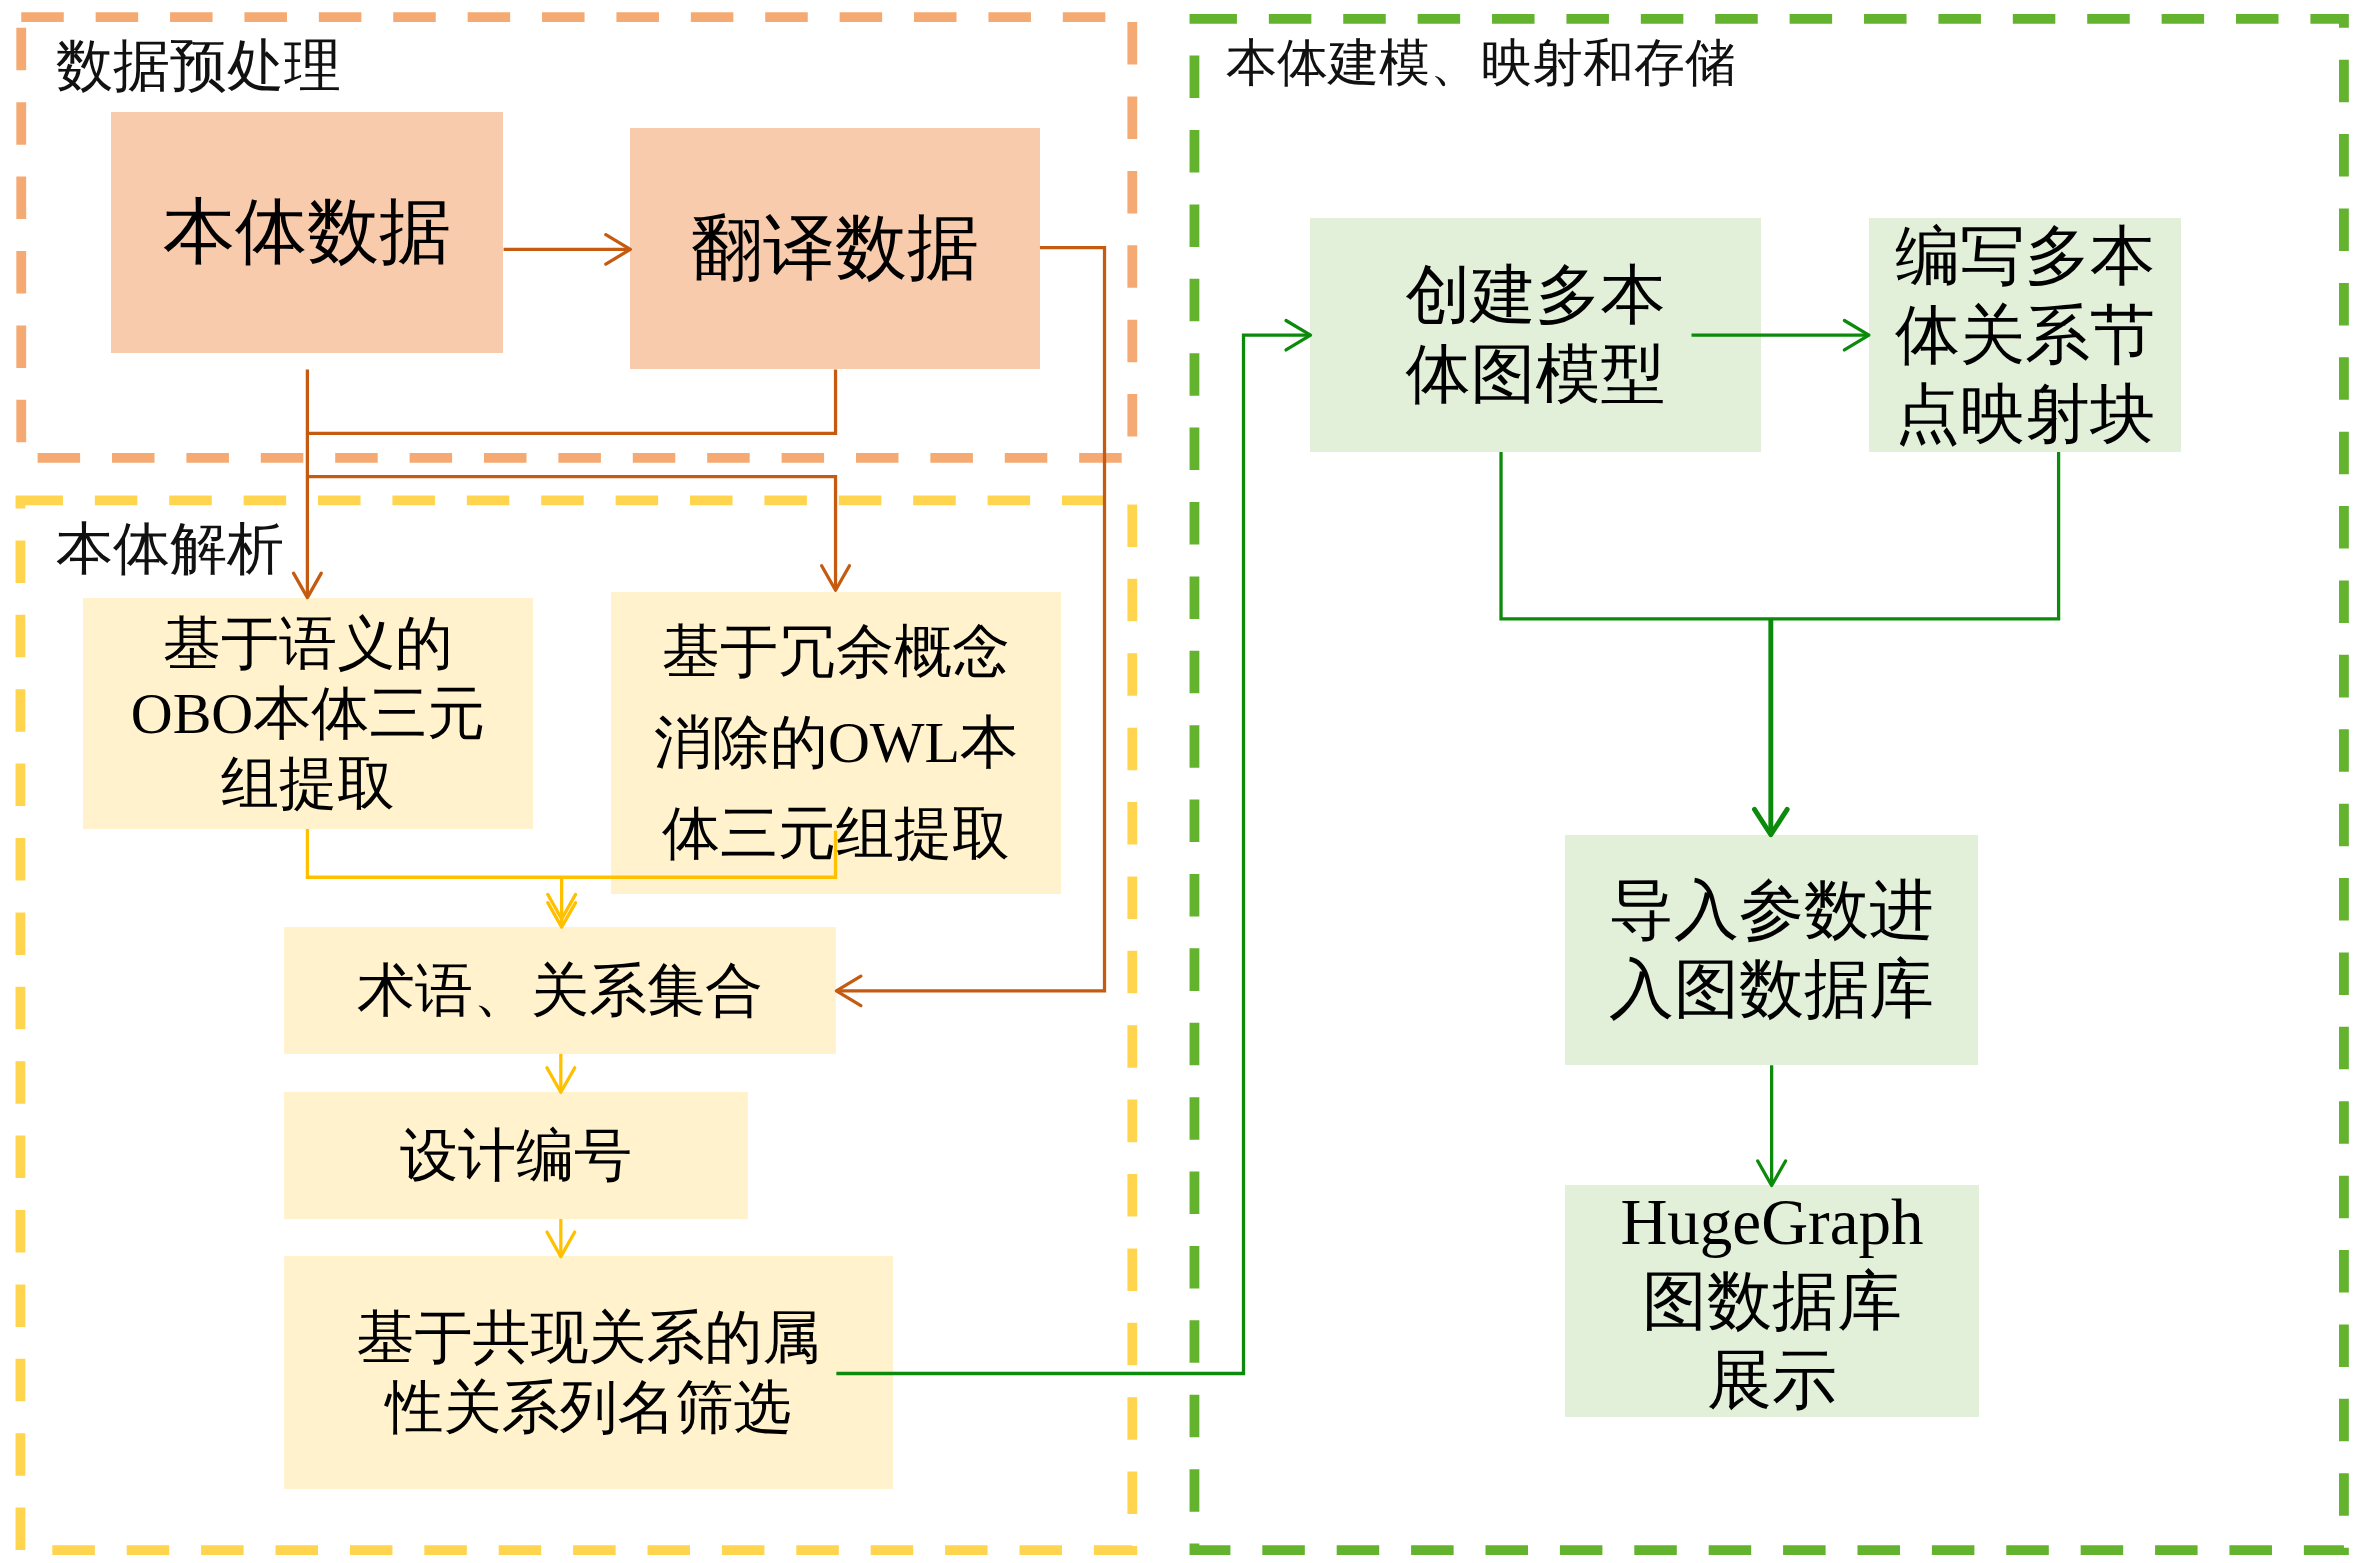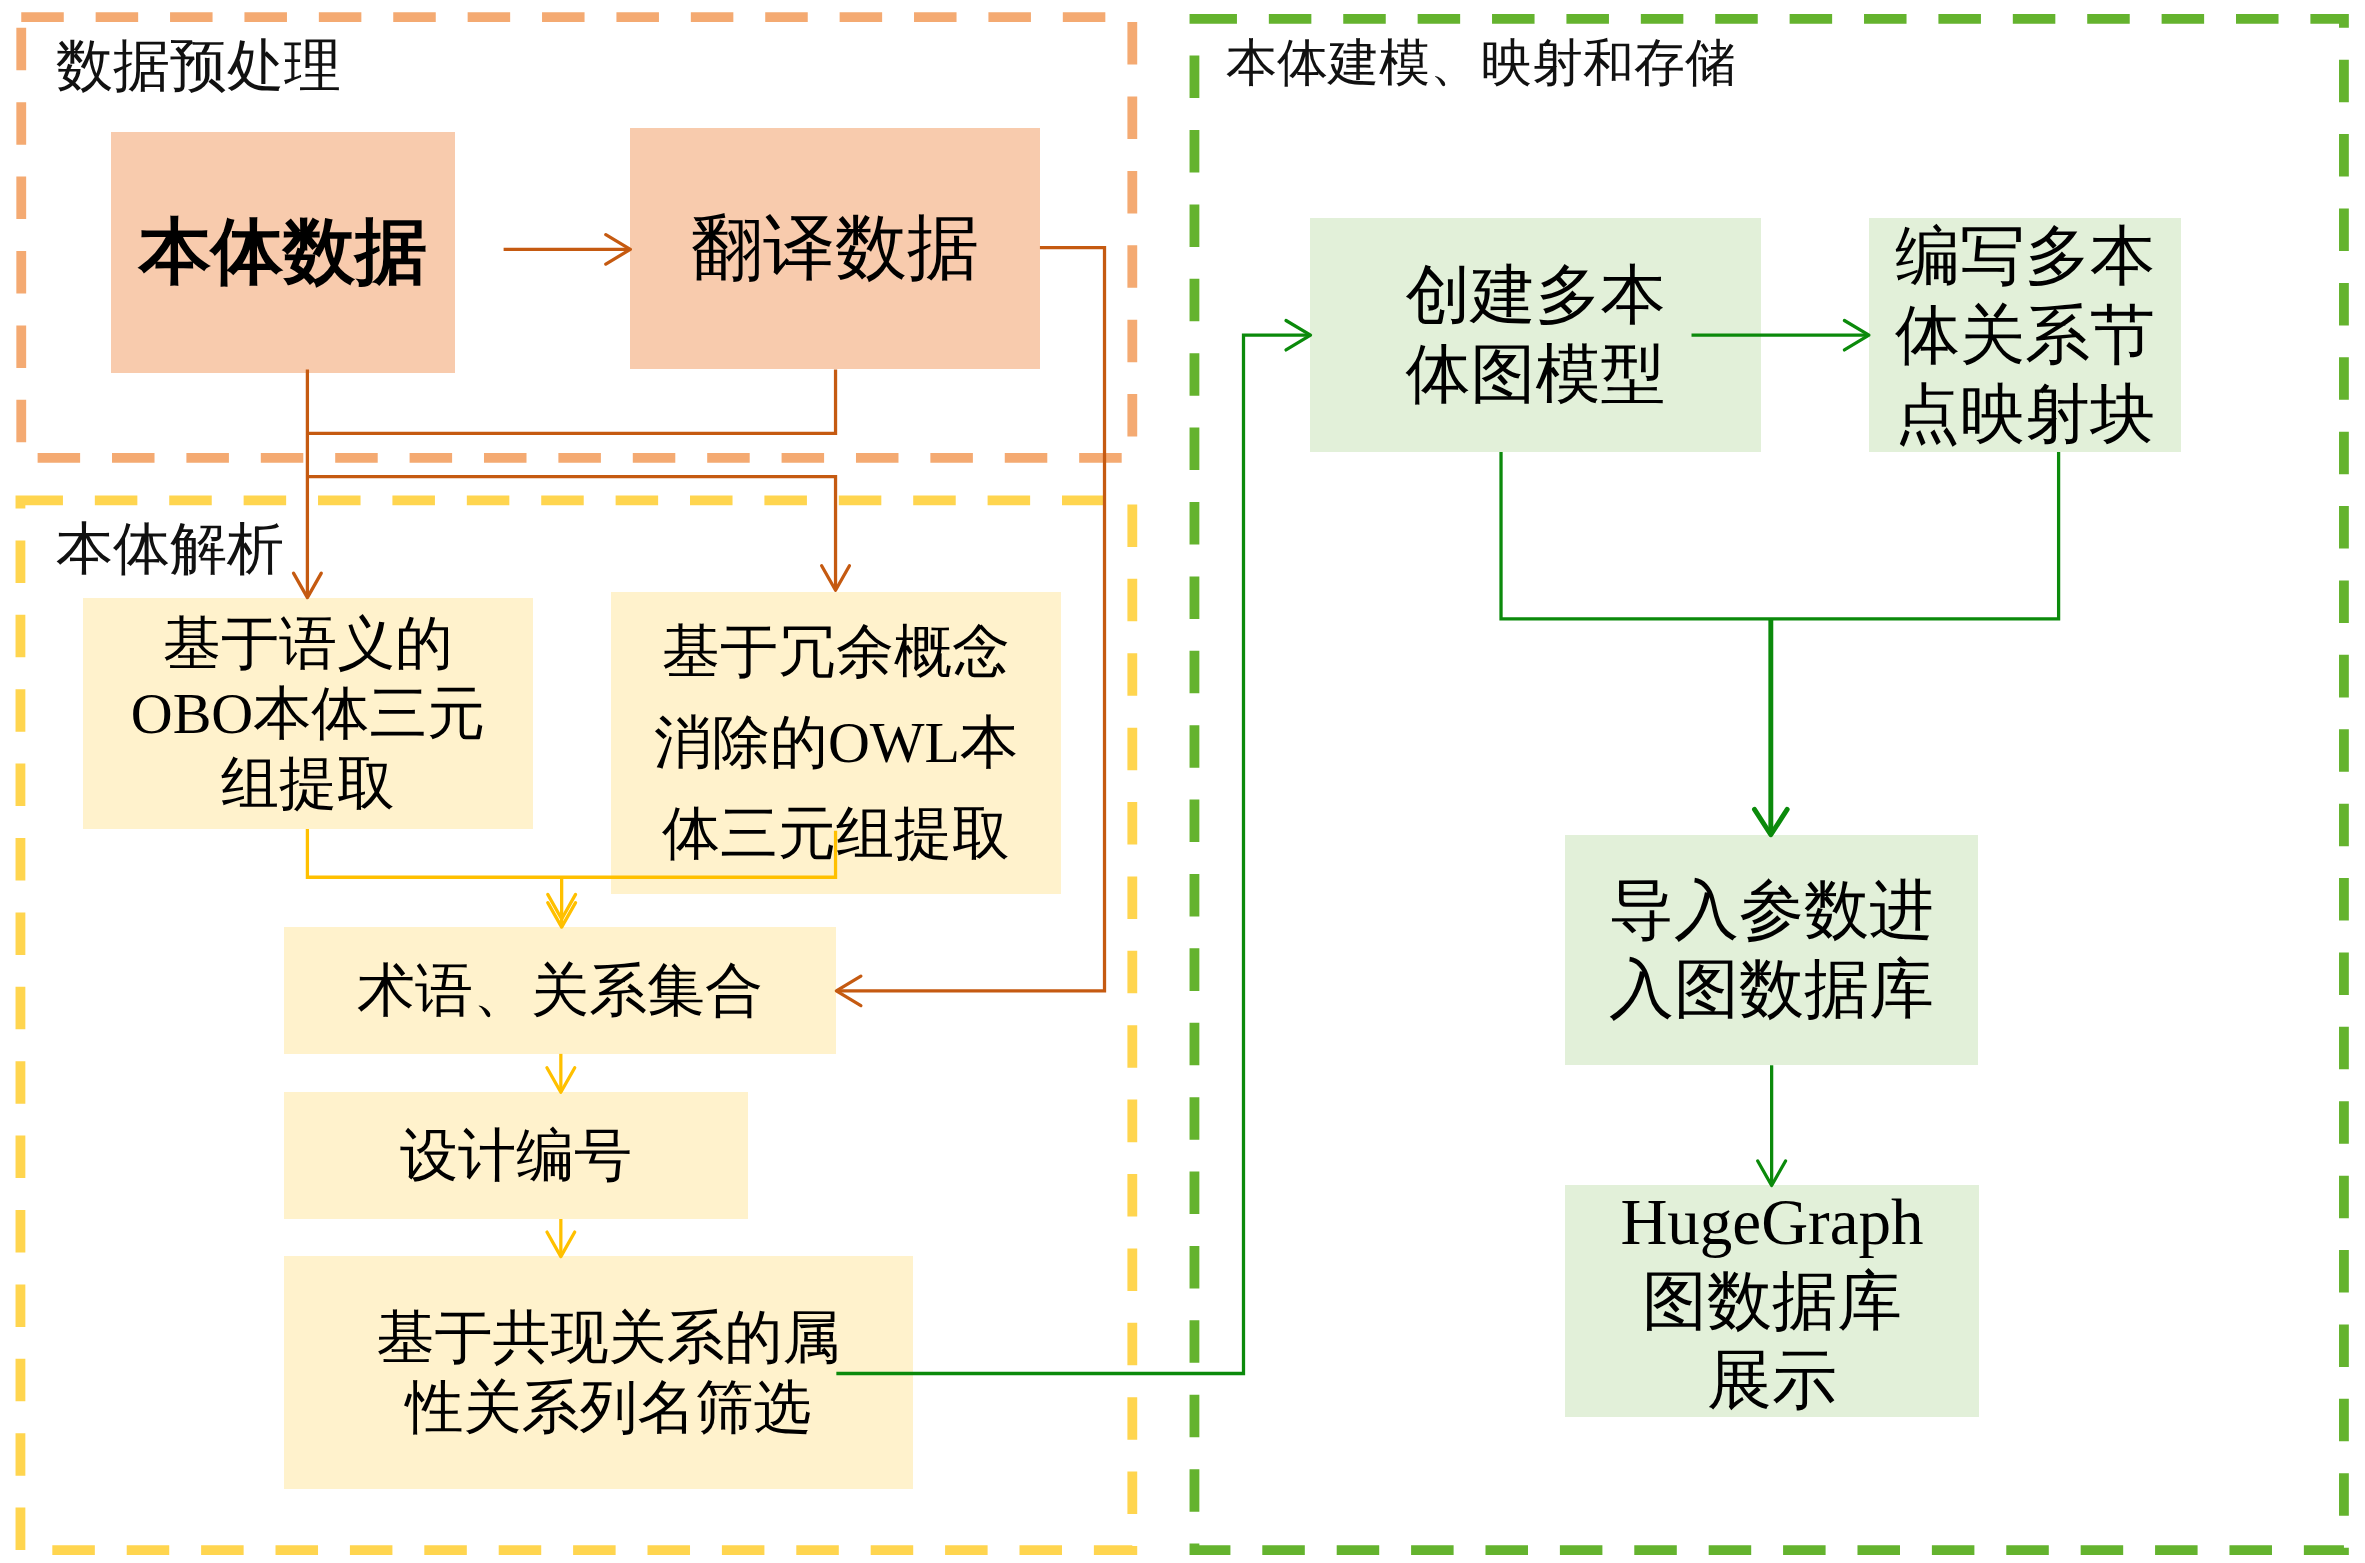--- a/index.html
+++ b/index.html
@@ -46,21 +46,21 @@
 <svg class="layer" width="2366" height="1564" viewBox="0 0 2894 1913">
   <rect class="frame" x="26" y="21" width="1359" height="539" style="stroke: var(--orange-frame)"></rect>
   <rect class="frame" x="25" y="612" width="1360" height="1284" style="stroke: var(--yellow-frame)"></rect>
   <rect class="frame" x="1461" y="23" width="1406" height="1873" style="stroke: var(--green-frame)"></rect>
 </svg>
 
 <div class="section-title" style="left:56px; top:37px; font-size:57px;">数据预处理</div>
 <div class="section-title" style="left:56px; top:520px; font-size:57px;">本体解析</div>
 <div class="section-title" style="left:1226px; top:38px; font-size:51px;">本体建模、映射和存储</div>
 
-<div class="box orange" style="left:111px; top:132px; width:344px; height:241px;font-weight:bold;">
+<div class="box orange" style="left:111px; top:112px; width:392px; height:241px;">
   <span class="line">本体数据</span>
 </div>
 <div class="box orange" style="left:630px; top:128px; width:410px; height:241px;">
   <span class="line">翻译数据</span>
 </div>
 
 <div class="box yellow" style="left:83px; top:598px; width:450px; height:231px;">
   <span class="line">基于语义的</span>
   <span class="line">OBO本体三元</span>
   <span class="line">组提取</span>
@@ -69,21 +69,21 @@
   <span class="line">基于冗余概念</span>
   <span class="line">消除的OWL本</span>
   <span class="line">体三元组提取</span>
 </div>
 <div class="box yellow" style="left:284px; top:927px; width:552px; height:127px;">
   <span class="line">术语、关系集合</span>
 </div>
 <div class="box yellow" style="left:284px; top:1092px; width:464px; height:127px;">
   <span class="line">设计编号</span>
 </div>
-<div class="box yellow" style="left:284px; top:1256px; width:609px; height:233px;padding-left:20px;">
+<div class="box yellow" style="left:284px; top:1256px; width:609px; height:233px;">
   <span class="line">基于共现关系的属</span>
   <span class="line">性关系列名筛选</span>
 </div>
 
 <div class="box green" style="left:1310px; top:218px; width:451px; height:234px;">
   <span class="line">创建多本</span>
   <span class="line">体图模型</span>
 </div>
 <div class="box green" style="left:1869px; top:218px; width:312px; height:234px;">
   <span class="line">编写多本</span>

